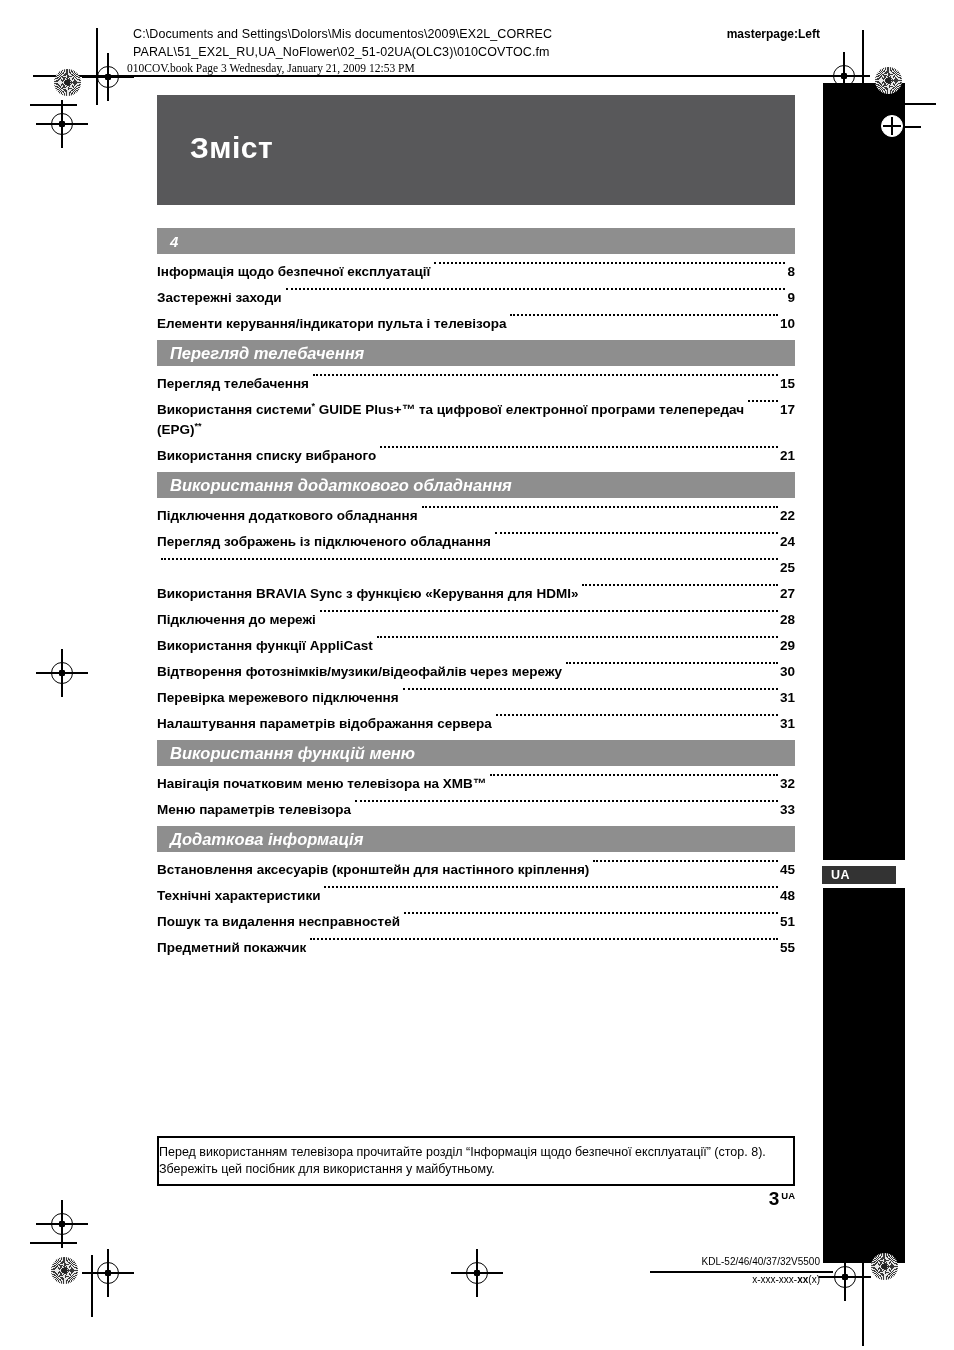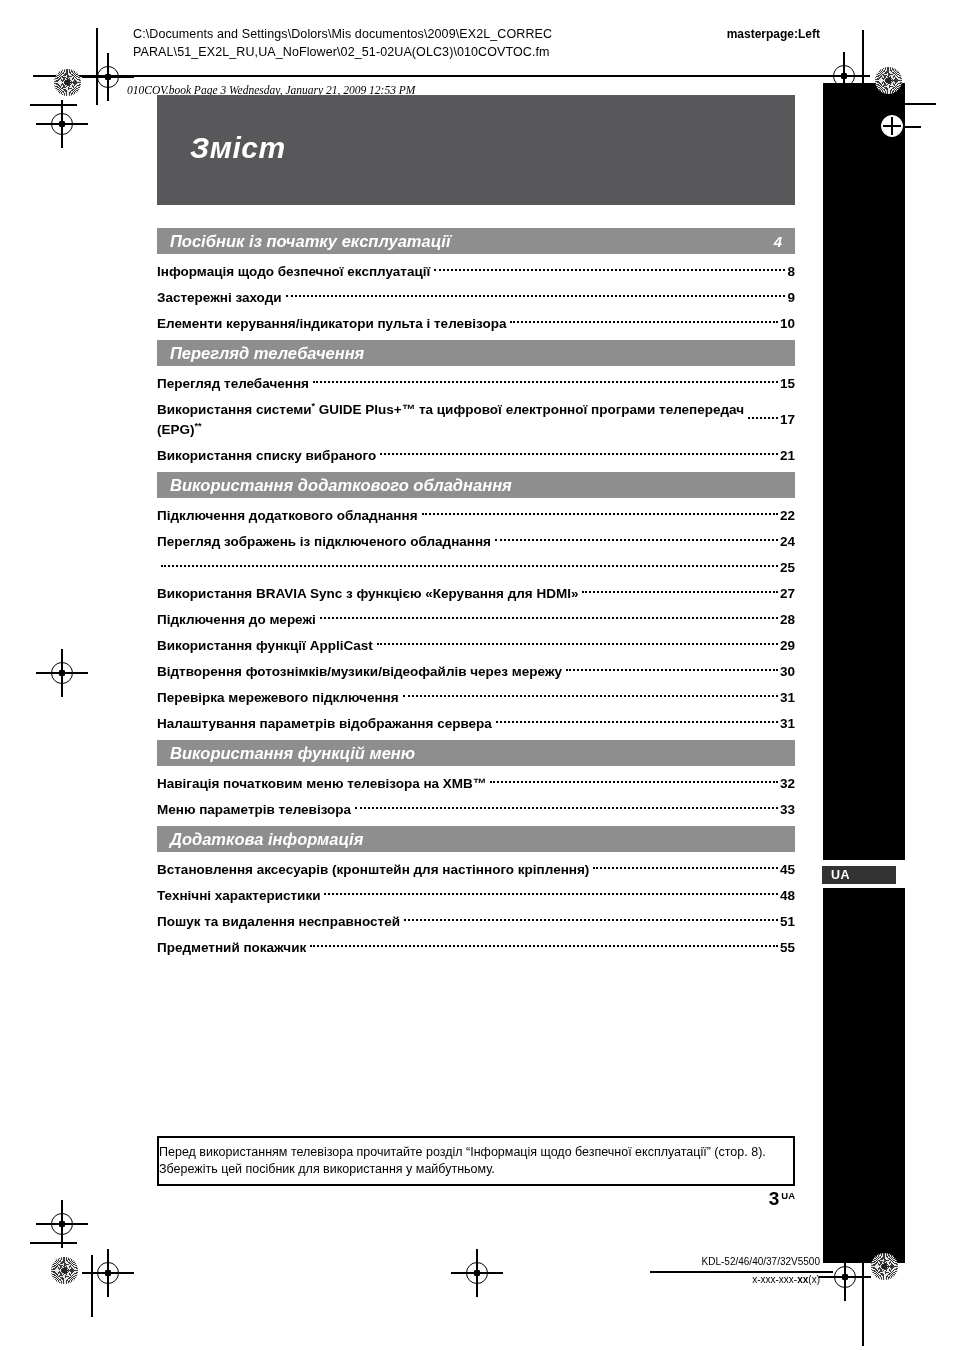--- a/index.html
+++ b/index.html
@@ -5,33 +5,33 @@
   html,body { margin:0; padding:0; }
   body {
     width:954px; height:1350px; position:relative; background:#fff;
     font-family:"Liberation Sans", sans-serif; color:#000; overflow:hidden;
   }
 
   
   .path { position:absolute; left:133px; top:25px; font-size:12.5px; line-height:18px; letter-spacing:0.1px; }
   .masterpage { position:absolute; right:134px; top:27px; font-weight:bold; font-size:12px; }
   .rule { position:absolute; left:33px; top:75px; width:824px; height:1.5px; background:#000; }
-  .bookline { position:absolute; left:124px; top:84px; font-family:"Liberation Serif", serif; font-size:11.5px; background:#fff; padding:0 3px;font-style:italic; }
+  .bookline { position:absolute; left:124px; top:62px; font-family:"Liberation Serif", serif; font-size:11.5px; background:#fff; padding:0 3px; }
 
   
   .title-box { position:absolute; left:157px; top:95px; width:638px; height:110px; background:#58585a; box-sizing:border-box; padding:36px 0 0 33px; }
-  .title-box .t { color:#fff; font-size:30px; font-style:italic; font-weight:bold; letter-spacing:0.5px; }
+  .title-box .t { color:#fff; font-size:30px; font-weight:bold; letter-spacing:0.5px; }
 
   
   .toc { position:absolute; left:157px; top:228px; width:638px; }
   .sec-bar { height:26px; background:#8e8e8e; color:#fff; font-weight:bold; font-style:italic; font-size:16.5px;
              display:flex; align-items:center; justify-content:space-between; padding:0 13px; box-sizing:border-box; margin:1px 0 8px 0; }
   .sec-bar:first-child { margin-top:0; }
   .sec-page { font-size:15px; font-style:italic; }
-  .entry { display:flex; align-items:center; margin-bottom:6px; font-weight:bold; font-size:13.5px; }
+  .entry { display:flex; align-items:flex-start; margin-bottom:6px; font-weight:bold; font-size:13.5px; }
   .entry-label { line-height:20px; max-width:600px; }
   .dots { flex:1; min-width:16px; border-bottom:2px dotted #000; margin:0 2px 4px 4px; }
   .entry-page { line-height:20px; }
   sup { font-size:9px; line-height:0; }
 
   
   .note { position:absolute; left:157px; top:1136px; width:638px; box-sizing:border-box; border:2px solid #000; padding:6px 10px 7px 0; font-size:12.5px; line-height:16.5px; }
 
   
   .pageno { position:absolute; top:1188px; right:159px; font-weight:bold; font-size:19px; }
@@ -70,21 +70,20 @@
 <div class="rule"></div>
 <div class="bookline">010COV.book  Page 3  Wednesday, January 21, 2009  12:53 PM</div>
 
 <div class="title-box">
   <span class="t">Зміст</span>
 </div>
 
 <div class="toc">
 
   <div class="sec-bar">
-    <span>Посібник із початку експлуатації</span>
     <span class="sec-page">4</span>
   </div>
   <div class="entry">
     <span class="entry-label">Інформація щодо безпечної експлуатації</span>
     <span class="dots"></span>
     <span class="entry-page">8</span>
   </div>
   <div class="entry">
     <span class="entry-label">Застережні заходи</span>
     <span class="dots"></span>

